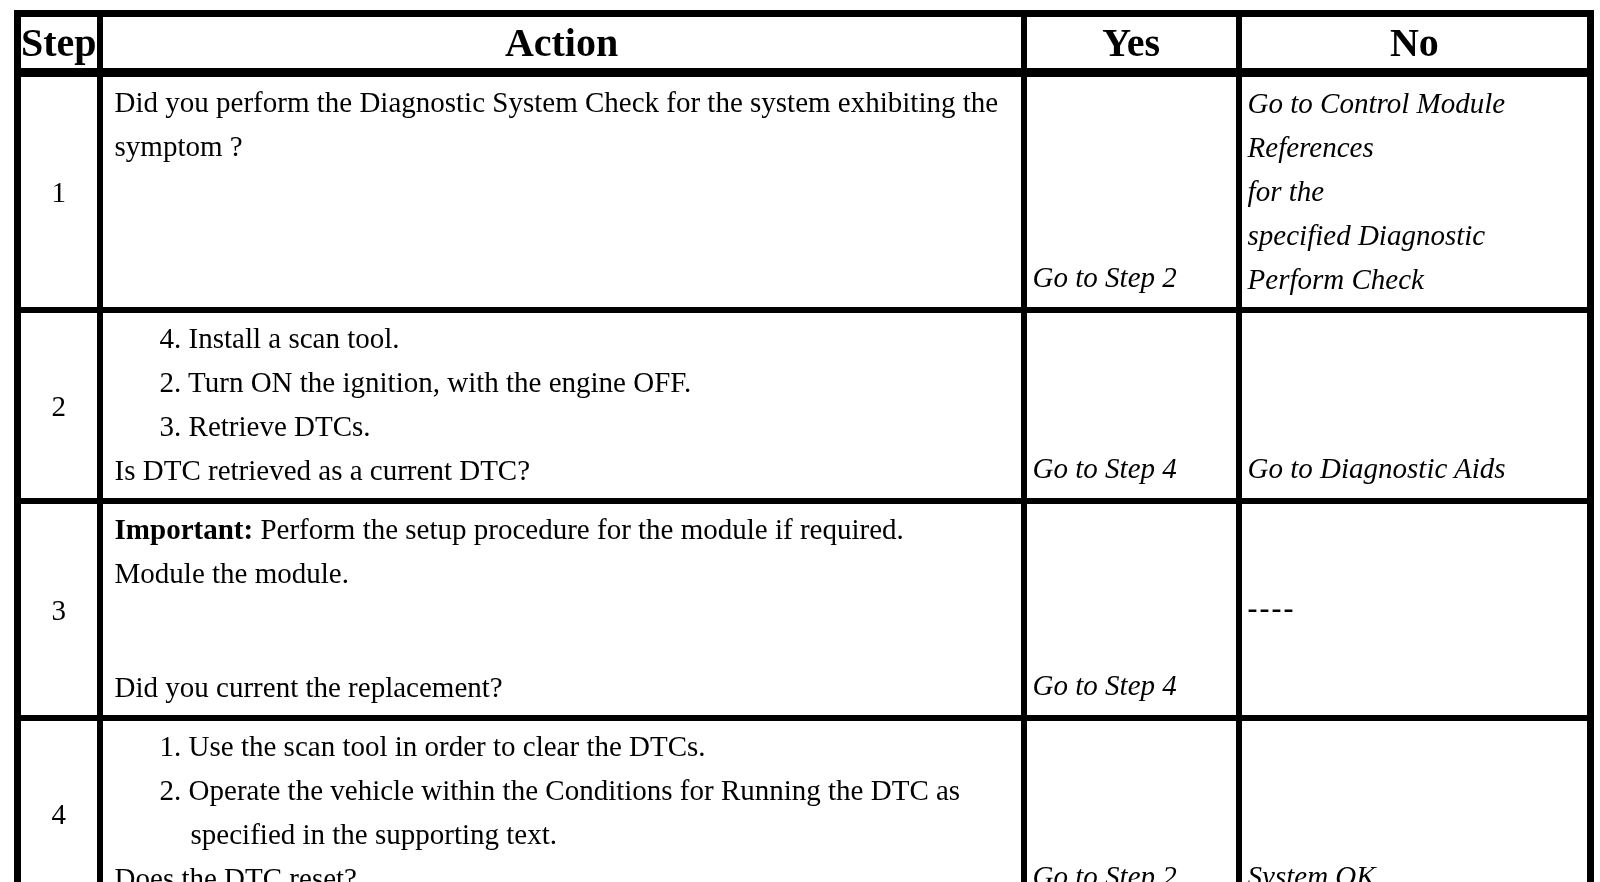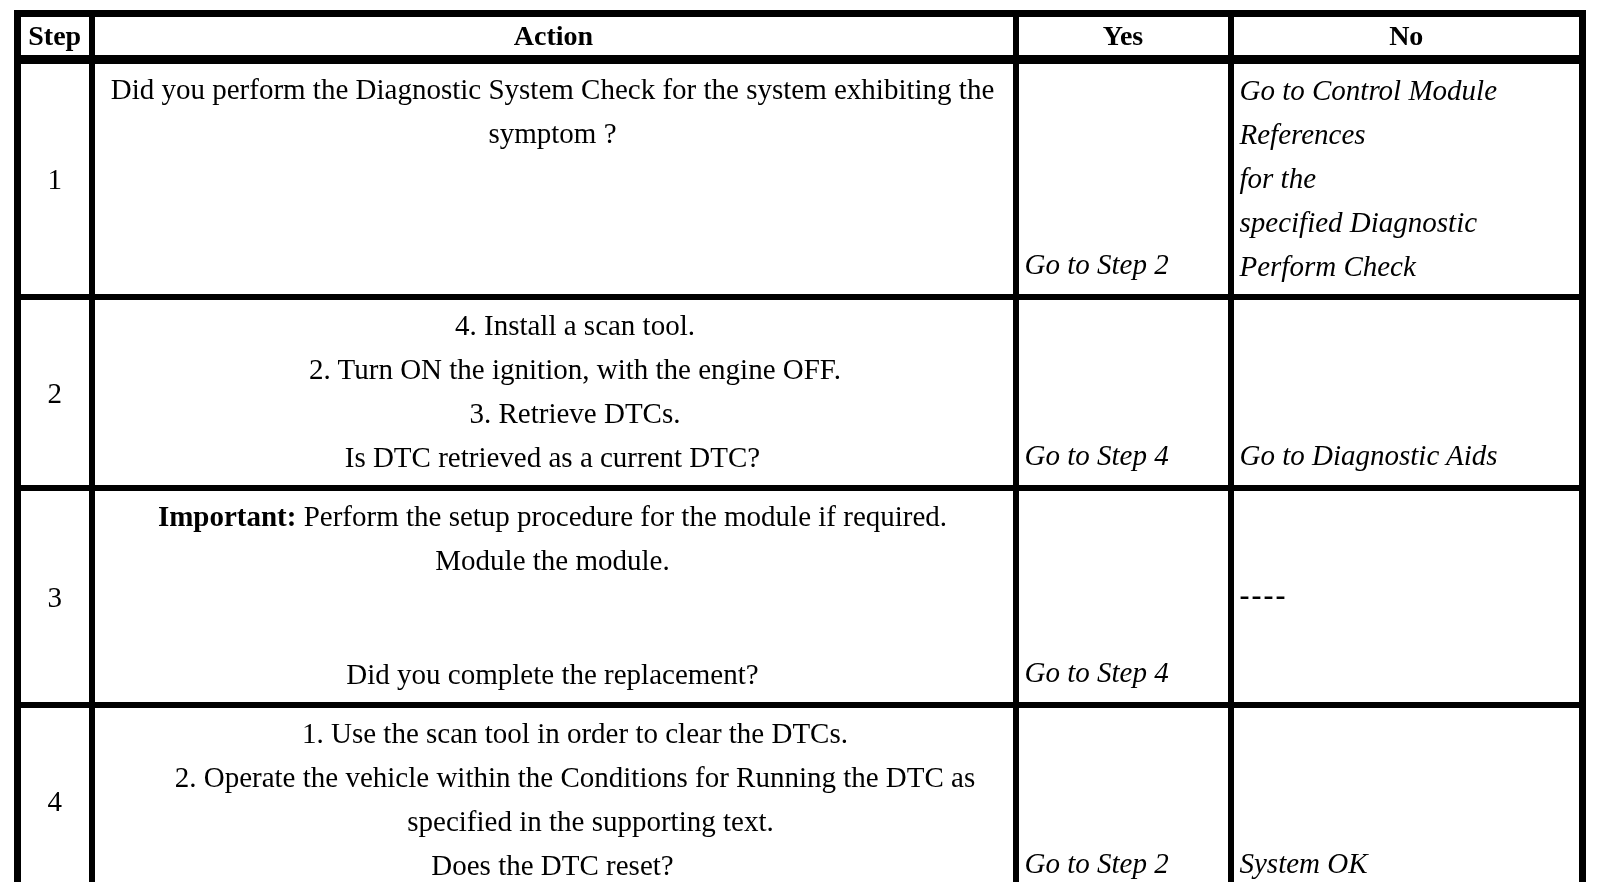--- a/index.html
+++ b/index.html
@@ -19,21 +19,21 @@
   }
   .col-step   { width: 74px; }
   .col-action { width: 924px; }
   .col-yes    { width: 215px; }
   .col-no     { width: 352px; }
 
   th, td { border: 6px solid #000; }
 
   thead th {
     border-bottom: 9px solid #000;
-    font-size: 28px;
+    font-size: 40px;
     font-weight: bold;
     text-align: center;
     vertical-align: middle;
     padding: 2px 0;
   }
   thead tr { height: 46px; }
 
   tr.r1 { height: 225px; }
   tr.r2 { height: 175px; }
   tr.r3 { height: 217px; }
@@ -49,21 +49,20 @@
   td.action-cell {
     vertical-align: top;
     padding: 3px 14px 6px 12px;
     height: inherit;
   }
   .action-flex {
     display: flex;
     flex-direction: column;
     justify-content: space-between;
     height: 100%;
-    text-align: center;
   }
   .list-item { padding-left: 45px; }
   .list-item.hang { padding-left: 76px; text-indent: -31px; }
   .imp-label { font-weight: bold; }
 
   td.ans-cell {
     vertical-align: bottom;
     font-style: italic;
     padding: 4px 6px 8px 6px;
   }
@@ -130,21 +129,21 @@
     </tr>
 
     <tr class="r3">
       <td class="step-cell">3</td>
       <td class="action-cell">
         <div class="action-flex">
           <div>
             <div><span class="imp-label">Important:</span><span> Perform the setup procedure for the module if required.</span></div>
             <div>Module the module.</div>
           </div>
-          <div>Did you complete the replacement?</div>
+          <div>Did you current the replacement?</div>
         </div>
       </td>
       <td class="ans-cell">Go to Step 4</td>
       <td class="ans-cell no-dashes">----</td>
     </tr>
 
     <tr class="r4">
       <td class="step-cell">4</td>
       <td class="action-cell">
         <div class="action-flex">

